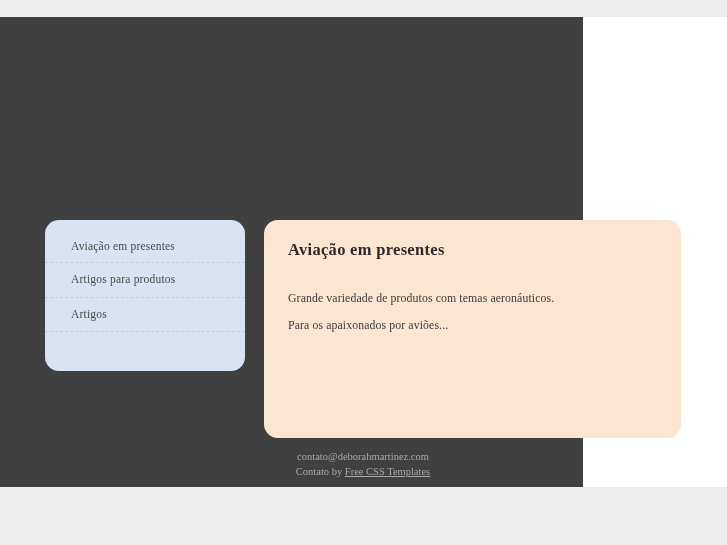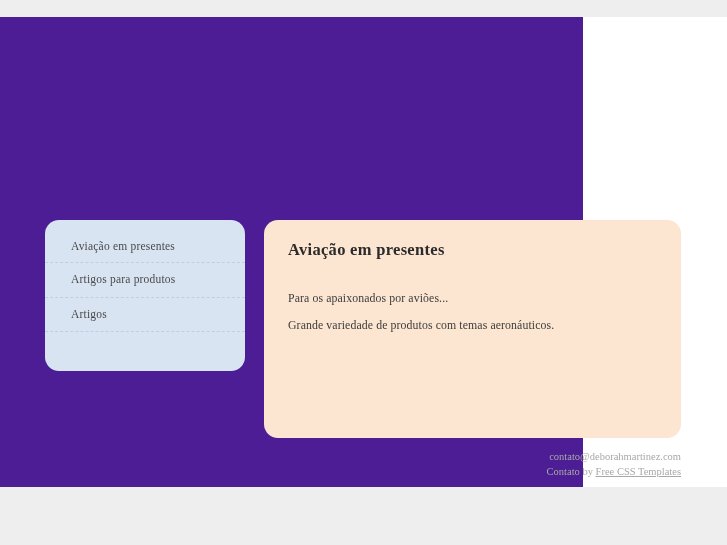--- a/index.html
+++ b/index.html
@@ -34,21 +34,21 @@
     background: #eeeeee;
   }
 
   
   .page {
     position: absolute;
     left: 0;
     top: 17px;
     width: 583px;
     height: 470px;
-    background: #4c1d95;
+    background: #404040;
   }
 
   
   .wrap {
     position: absolute;
     left: 45px;
     top: 203px;       
     width: 636px;
   }
 
@@ -116,21 +116,21 @@
     line-height: 1.45;
     letter-spacing: 0.1px;
   }
 
   
   .footer {
     position: absolute;
     left: 45px;
     top: 432px;       
     width: 636px;
-    text-align: right;
+    text-align: center;
     font-size: 10.5px;
     color: #a8a8a8;
     line-height: 1.45;
   }
   .footer .line {
     display: block;
   }
   .footer a {
     color: #a8a8a8;
   }
@@ -154,22 +154,22 @@
         </li>
         <li class="nav-item">
           <span>Artigos</span>
         </li>
         <li class="nav-item nav-filler"></li>
       </ul>
     </div>
 
     <div class="content">
       <h1>Aviação em presentes</h1>
+      <p>Grande variedade de produtos com temas aeronáuticos.</p>
       <p>Para os apaixonados por aviões...</p>
-      <p>Grande variedade de produtos com temas aeronáuticos.</p>
     </div>
 
   </div>
 
   <div class="footer">
     <span class="line">contato@deborahmartinez.com</span>
     <span class="line"><span>Contato by </span><a href="#">Free CSS Templates</a></span>
   </div>
 
 </div>

